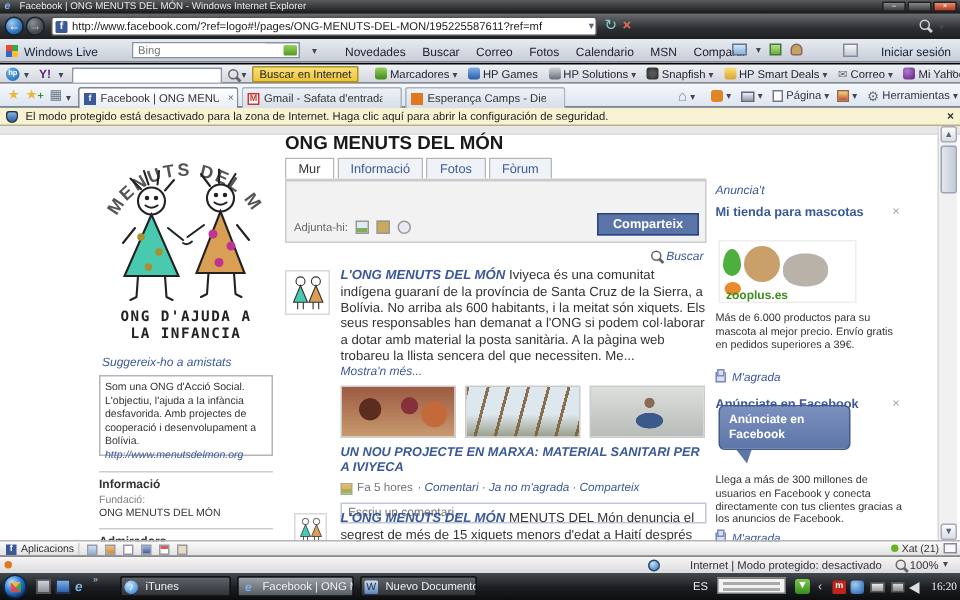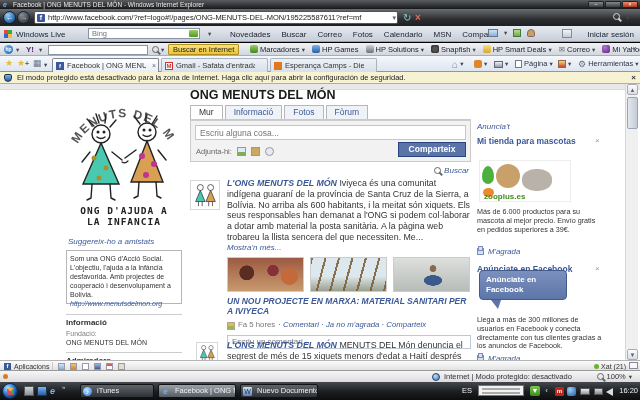--- a/index.html
+++ b/index.html
@@ -165,21 +165,21 @@
   .dock{position:absolute;left:58px;top:1.5px;display:flex;gap:5px;}
   .dock i{width:7px;height:7px;display:block;border:1px solid #99a;}
   .chat-btn{position:absolute;right:14px;top:1px;}
   .chat-dot{display:inline-block;width:5px;height:5px;border-radius:50%;background:#67b523;margin-right:2px;}
   .mon-ic{position:absolute;right:2px;top:1px;width:9px;height:7px;background:#f8f8f8;border:1px solid #889;}
 
   
   .statusbar{position:absolute;left:0;top:370px;width:640px;height:12px;background:linear-gradient(#f6f6f6,#dcdcdc);border-top:1px solid #999;font-size:7.5px;line-height:11px;color:#333;}
   .st-dot{position:absolute;left:3px;top:3px;width:5px;height:5px;border-radius:50%;background:#e07820;}
   .globe{position:absolute;left:432px;top:2px;width:8px;height:8px;border-radius:50%;background:radial-gradient(circle at 35% 30%,#bfe0f8,#3a78c0);border:1px solid #246;}
-  .st-zone{position:absolute;left:444px;top:0;}
+  .st-zone{position:absolute;left:460px;top:0;}
   .st-zoom{position:absolute;right:8px;top:0;display:flex;gap:3px;align-items:center;}
 
   
   .taskbar{position:absolute;left:0;top:382px;width:640px;height:18px;background:linear-gradient(#44494f,#1b1d20 55%,#0c0d0f);}
   .orb{position:absolute;left:2px;top:1px;width:16px;height:16px;border-radius:50%;background:radial-gradient(circle at 35% 30%,#bfe2ff,#2a7ad6 45%,#0b3a7a 80%);border:1px solid #0a2a50;}
   .orb::after{content:"";position:absolute;left:4px;top:4px;width:7px;height:7px;background:linear-gradient(45deg,#e44 0 49%,transparent 51%),linear-gradient(-45deg,#4a4 0 49%,#fb3 51%);opacity:.85;border-radius:1px;}
   .ql{position:absolute;top:4px;width:10px;height:10px;}
   .ql1{left:24px;background:linear-gradient(#cfd4da,#8a9098);border:1px solid #555;}
   .ql2{left:37px;background:linear-gradient(#7fb2e8,#2a5da8);border:1px solid #234;}
   .ql3{left:50px;color:#7fb2e8;font-style:italic;font-weight:bold;font-size:9px;line-height:10px;}
@@ -194,21 +194,21 @@
   .tr-es{position:absolute;right:168px;top:0;}
   .kbd-box{position:absolute;right:116px;top:3px;width:46px;height:11px;background:#f2f2f2;border:1px solid #777;}
   .kbd-box i{display:block;height:2px;margin:2px 3px 0;background:#aaa;}
   .tr-green{position:absolute;right:100px;top:4px;width:10px;height:10px;background:linear-gradient(#7cc94f,#3a8a1e);border-radius:2px;color:#fff;font-size:7px;line-height:9px;text-align:center;}
   .tr-chv{position:absolute;right:92px;top:0;color:#ddd;font-size:8px;}
   .tr-red{position:absolute;right:76px;top:5px;width:9px;height:9px;background:#c0251d;border-radius:1px;color:#fff;font-size:6px;line-height:9px;text-align:center;font-weight:bold;}
   .tr-blue{position:absolute;right:64px;top:5px;width:9px;height:9px;background:radial-gradient(circle at 35% 30%,#9ecdf2,#1e5aa8);border-radius:2px;}
   .tr-batt{position:absolute;right:50px;top:6px;width:10px;height:7px;background:linear-gradient(#eee,#999);border:1px solid #555;}
   .tr-net{position:absolute;right:37px;top:6px;width:9px;height:7px;background:linear-gradient(#ddd,#888);border:1px solid #555;}
   .tr-vol{position:absolute;right:27px;top:6px;width:0;height:0;border-top:4px solid transparent;border-bottom:4px solid transparent;border-right:7px solid #ddd;}
-  .tr-time{position:absolute;right:2px;top:0;}
+  .tr-time{position:absolute;right:2px;top:0;font-family:Liberation Serif, serif;}
 </style>
 </head>
 <body>
 
 <div class="titlebar">
   <span class="ie-glyph">e</span>
   <span class="title-text">Facebook | ONG MENUTS DEL MÓN - Windows Internet Explorer</span>
   <div class="win-btns">
     <div class="win-btn">–</div>
     <div class="win-btn"></div>
@@ -367,21 +367,20 @@
 
   <div class="center">
     <div class="fb-title">ONG MENUTS DEL MÓN</div>
     <div class="fb-tabs">
       <span class="fb-tab active">Mur</span>
       <span class="fb-tab">Informació</span>
       <span class="fb-tab">Fotos</span>
       <span class="fb-tab">Fòrum</span>
     </div>
     <div class="composer">
-      <input placeholder="Escriu alguna cosa..." style="">
       <div class="attach">
         <span>Adjunta-hi:</span>
         <span class="att-ic att-photo"></span>
         <span class="att-ic att-video"></span>
         <span class="att-ic att-link"></span>
       </div>
       <div class="share-btn">Comparteix</div>
     </div>
     <div class="filters link">
         <span class="mag dark"></span>

